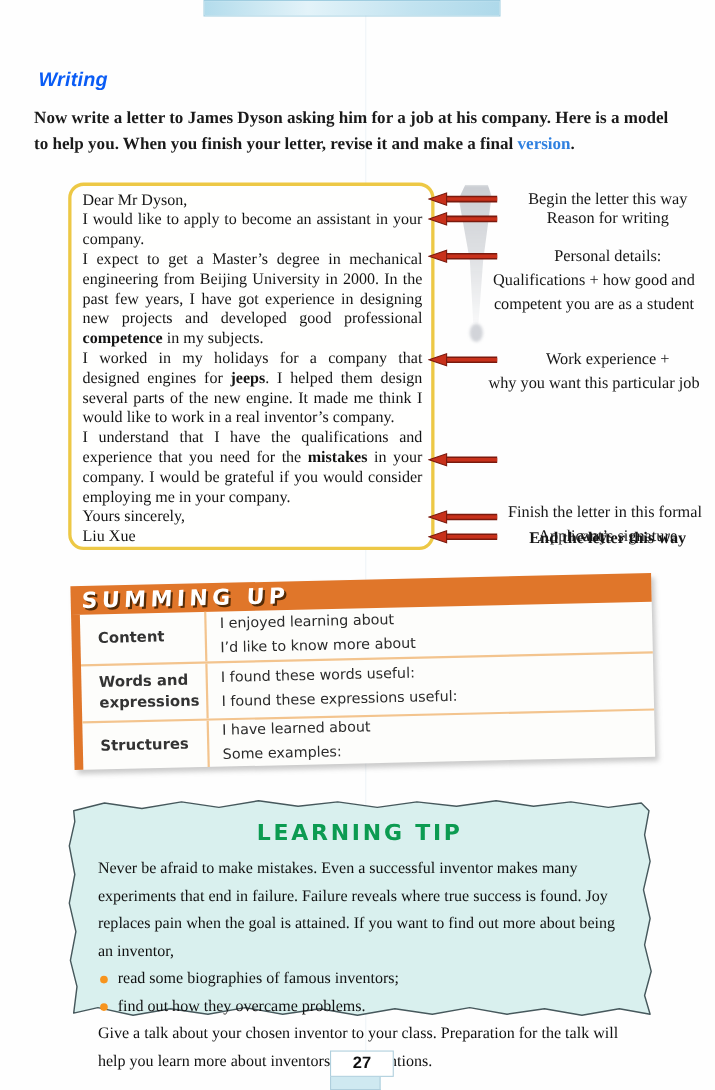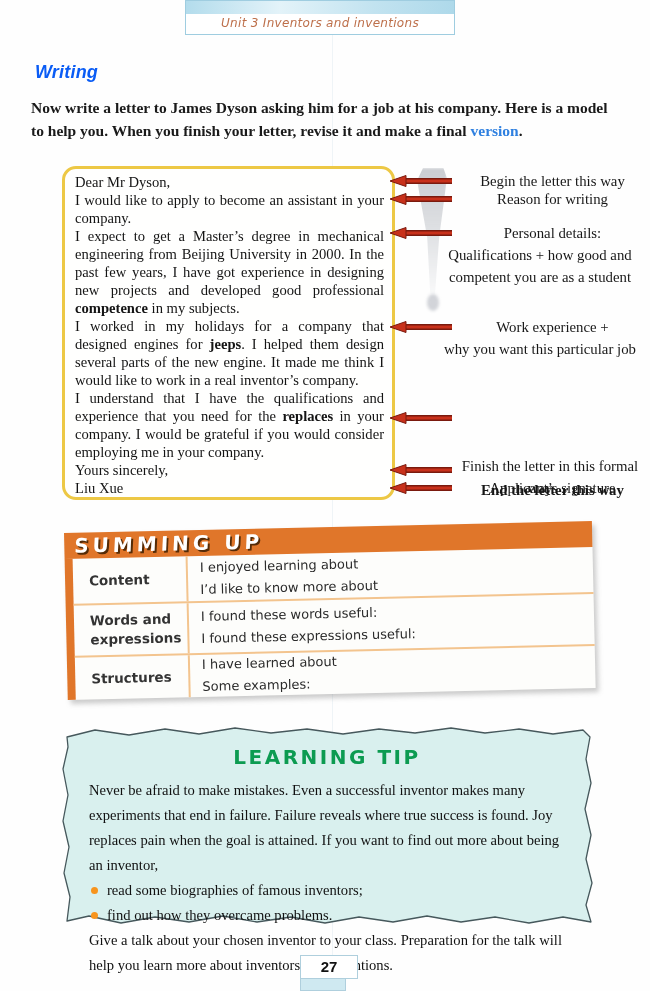--- a/index.html
+++ b/index.html
@@ -96,33 +96,32 @@
 </style>
 </head>
 <body>
 
 <div class="page">
 
   <div class="fold-line"></div>
 
   <div class="unit-header">
     <div class="unit-header-art"></div>
-    <div class="unit-header-title">Unit 3 Inventors and inventions</div>
   </div>
 
   <div class="writing-heading">Writing</div>
 
   <p class="instruction"><span>Now write a letter to James Dyson asking him for a job at his company. Here is a model to help you. When you finish your letter, revise it and make a final </span><span class="link">version</span><span>.</span></p>
 
   <div class="letter-box" id="letter-body">
       <p><span>Dear Mr Dyson,</span></p>
       <p><span>I would like to apply to become an assistant in your company.</span></p>
       <p><span>I expect to get a Master’s degree in mechanical engineering from Beijing University in 2000. In the past few years, I have got experience in designing new projects and developed good professional </span><strong>competence</strong><span> in my subjects.</span></p>
       <p><span>I worked in my holidays for a company that designed engines for </span><strong>jeeps</strong><span>. I helped them design several parts of the new engine. It made me think I would like to work in a real inventor’s company.</span></p>
-      <p><span>I understand that I have the qualifications and experience that you need for the </span><strong>replaces</strong><span> in your company. I would be grateful if you would consider employing me in your company.</span></p>
+      <p><span>I understand that I have the qualifications and experience that you need for the </span><strong>mistakes</strong><span> in your company. I would be grateful if you would consider employing me in your company.</span></p>
       <p><span>Yours sincerely,</span></p>
       <p><span>Liu Xue</span></p>
     </div>
 
   <div class="smudge"></div>
   <div class="smudge-dot"></div>
 
   <div id="annotations">
       <div class="annotation-arrow" style="top: 174px;"><svg width="64" height="14" viewBox="0 0 64 14">
      <path d="M63,7 L14,7" stroke="#7A1A0E" stroke-width="6"></path>

